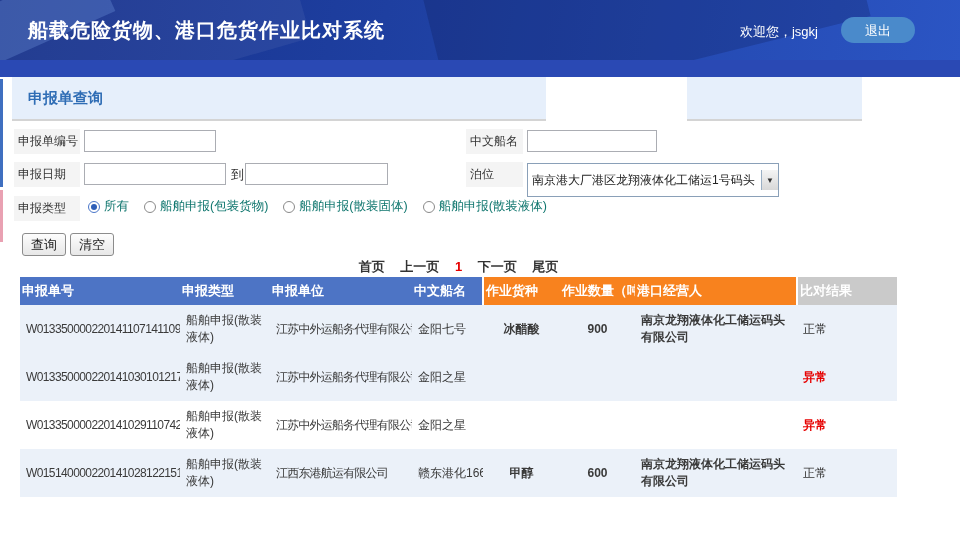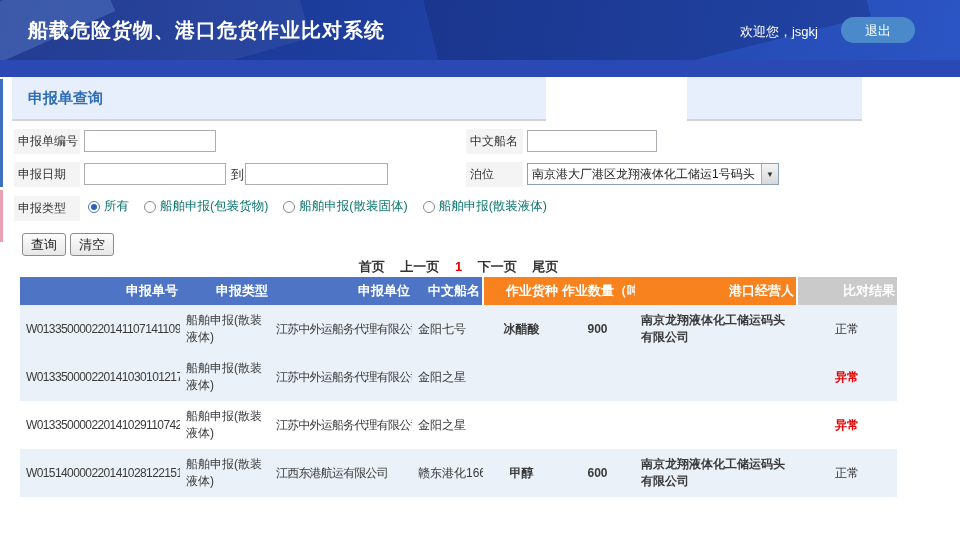--- a/index.html
+++ b/index.html
@@ -30,21 +30,21 @@
     border-bottom:2px solid #d4d4d4;}
   .section-title{position:absolute;left:16px;top:0;height:42px;line-height:42px;
     color:#2f6db5;font-size:15px;font-weight:bold;}
   .left-line-blue{position:absolute;left:0;top:79px;width:3px;height:108px;background:#3f6fc0;}
   .left-line-red{position:absolute;left:0;top:190px;width:3px;height:52px;background:#e9a1b2;}
   .form-label{position:absolute;height:25px;line-height:25px;background:#f4f4f4;color:#333;
     font-size:12px;padding-left:4px;}
   .txt-input{position:absolute;height:22px;border:1px solid #abadb3;background:#fff;
     font-size:12px;padding:0 3px;outline:none;}
   .to-word{position:absolute;font-size:13px;color:#333;}
-  .combo{position:absolute;height:22px;border:1px solid #8aa0b8;background:#fff;display:flex;
+  .combo{position:absolute;height:34px;border:1px solid #8aa0b8;background:#fff;display:flex;
     align-items:center;cursor:pointer;}
   .combo-text{flex:1;font-size:12px;color:#222;padding:0 4px;white-space:nowrap;overflow:hidden;}
   .combo-arrow{width:17px;height:20px;border-left:1px solid #9aafc4;
     background:linear-gradient(#f4f4f4,#d8d8d8);display:flex;align-items:center;justify-content:center;
     font-size:8px;color:#333;}
   .radio-group{position:absolute;left:88px;top:198px;display:flex;gap:15px;align-items:flex-start;
     font-size:12.5px;color:#0f766e;}
   .radio-opt{display:flex;align-items:center;gap:4px;cursor:pointer;}
   .radio-dot{width:12px;height:12px;border:1px solid #8a8a8a;border-radius:50%;background:#fff;
     display:inline-block;position:relative;}
@@ -53,37 +53,37 @@
     border-radius:50%;background:#2f5fb8;}
   .action-btn{position:absolute;height:23px;border:1px solid #8c8c8c;border-radius:3px;
     background:linear-gradient(#fdfdfd,#e7e7e7);font-size:13px;color:#222;cursor:pointer;
     font-family:inherit;padding:0 8px;}
   .pagination{position:absolute;left:20px;top:258px;width:877px;text-align:center;font-size:13px;
     color:#333;font-weight:bold;}
   .pagination .pg-item{margin:0 6px;cursor:pointer;}
   .pagination .pg-current{margin:0 6px;color:var(--abnormal-red);}
   table.results{position:absolute;left:20px;top:277px;width:877px;border-collapse:collapse;
     table-layout:fixed;}
-  table.results th{height:28px;font-size:13px;font-weight:bold;color:#fff;text-align:right;
+  table.results th{height:28px;font-size:13px;font-weight:bold;color:#fff;text-align:left;
     padding:0 2px;white-space:nowrap;overflow:hidden;}
   th.h-blue{background:var(--table-header-blue);}
   th.h-orange{background:var(--table-header-orange);}
   th.h-orange.first,th.h-gray{border-left:2px solid #fff;}
   th.h-gray{background:var(--table-header-gray);color:#333;}
   table.results td{font-size:12px;color:#3a3a3a;padding:7px 6px;line-height:17px;vertical-align:middle;}
   tr.odd{background:var(--row-alt-blue);}
   tr.even{background:#fff;}
   td.c-no{font-size:10.5px;letter-spacing:-0.6px;white-space:nowrap;overflow:hidden;color:#4a4a4a;}
   td.c-type{font-size:11px;word-break:break-all;}
   td.c-agency{font-size:11px;letter-spacing:-0.8px;white-space:nowrap;overflow:hidden;}
   td.c-ship{font-size:11px;white-space:nowrap;overflow:hidden;padding-right:0;}
   td.c-cargo{text-align:center;color:var(--accent-orange-text);font-weight:bold;font-size:12px;}
   td.c-qty{text-align:center;color:var(--accent-orange-text);font-weight:bold;font-size:12px;}
   td.c-operator{color:var(--accent-orange-text);font-weight:bold;font-size:11px;word-break:break-all;}
-  td.c-result{text-align:center;font-size:12px;}
+  td.c-result{font-size:12px;}
   td.c-result.normal{color:#333;}
   td.c-result.abnormal{color:var(--abnormal-red);font-weight:bold;}
 </style>
 </head>
 <body>
 
 <div class="top-header">
   <div class="hdr-shape1"></div>
   <div class="hdr-shape2"></div>
   <div class="hdr-shape3"></div>

